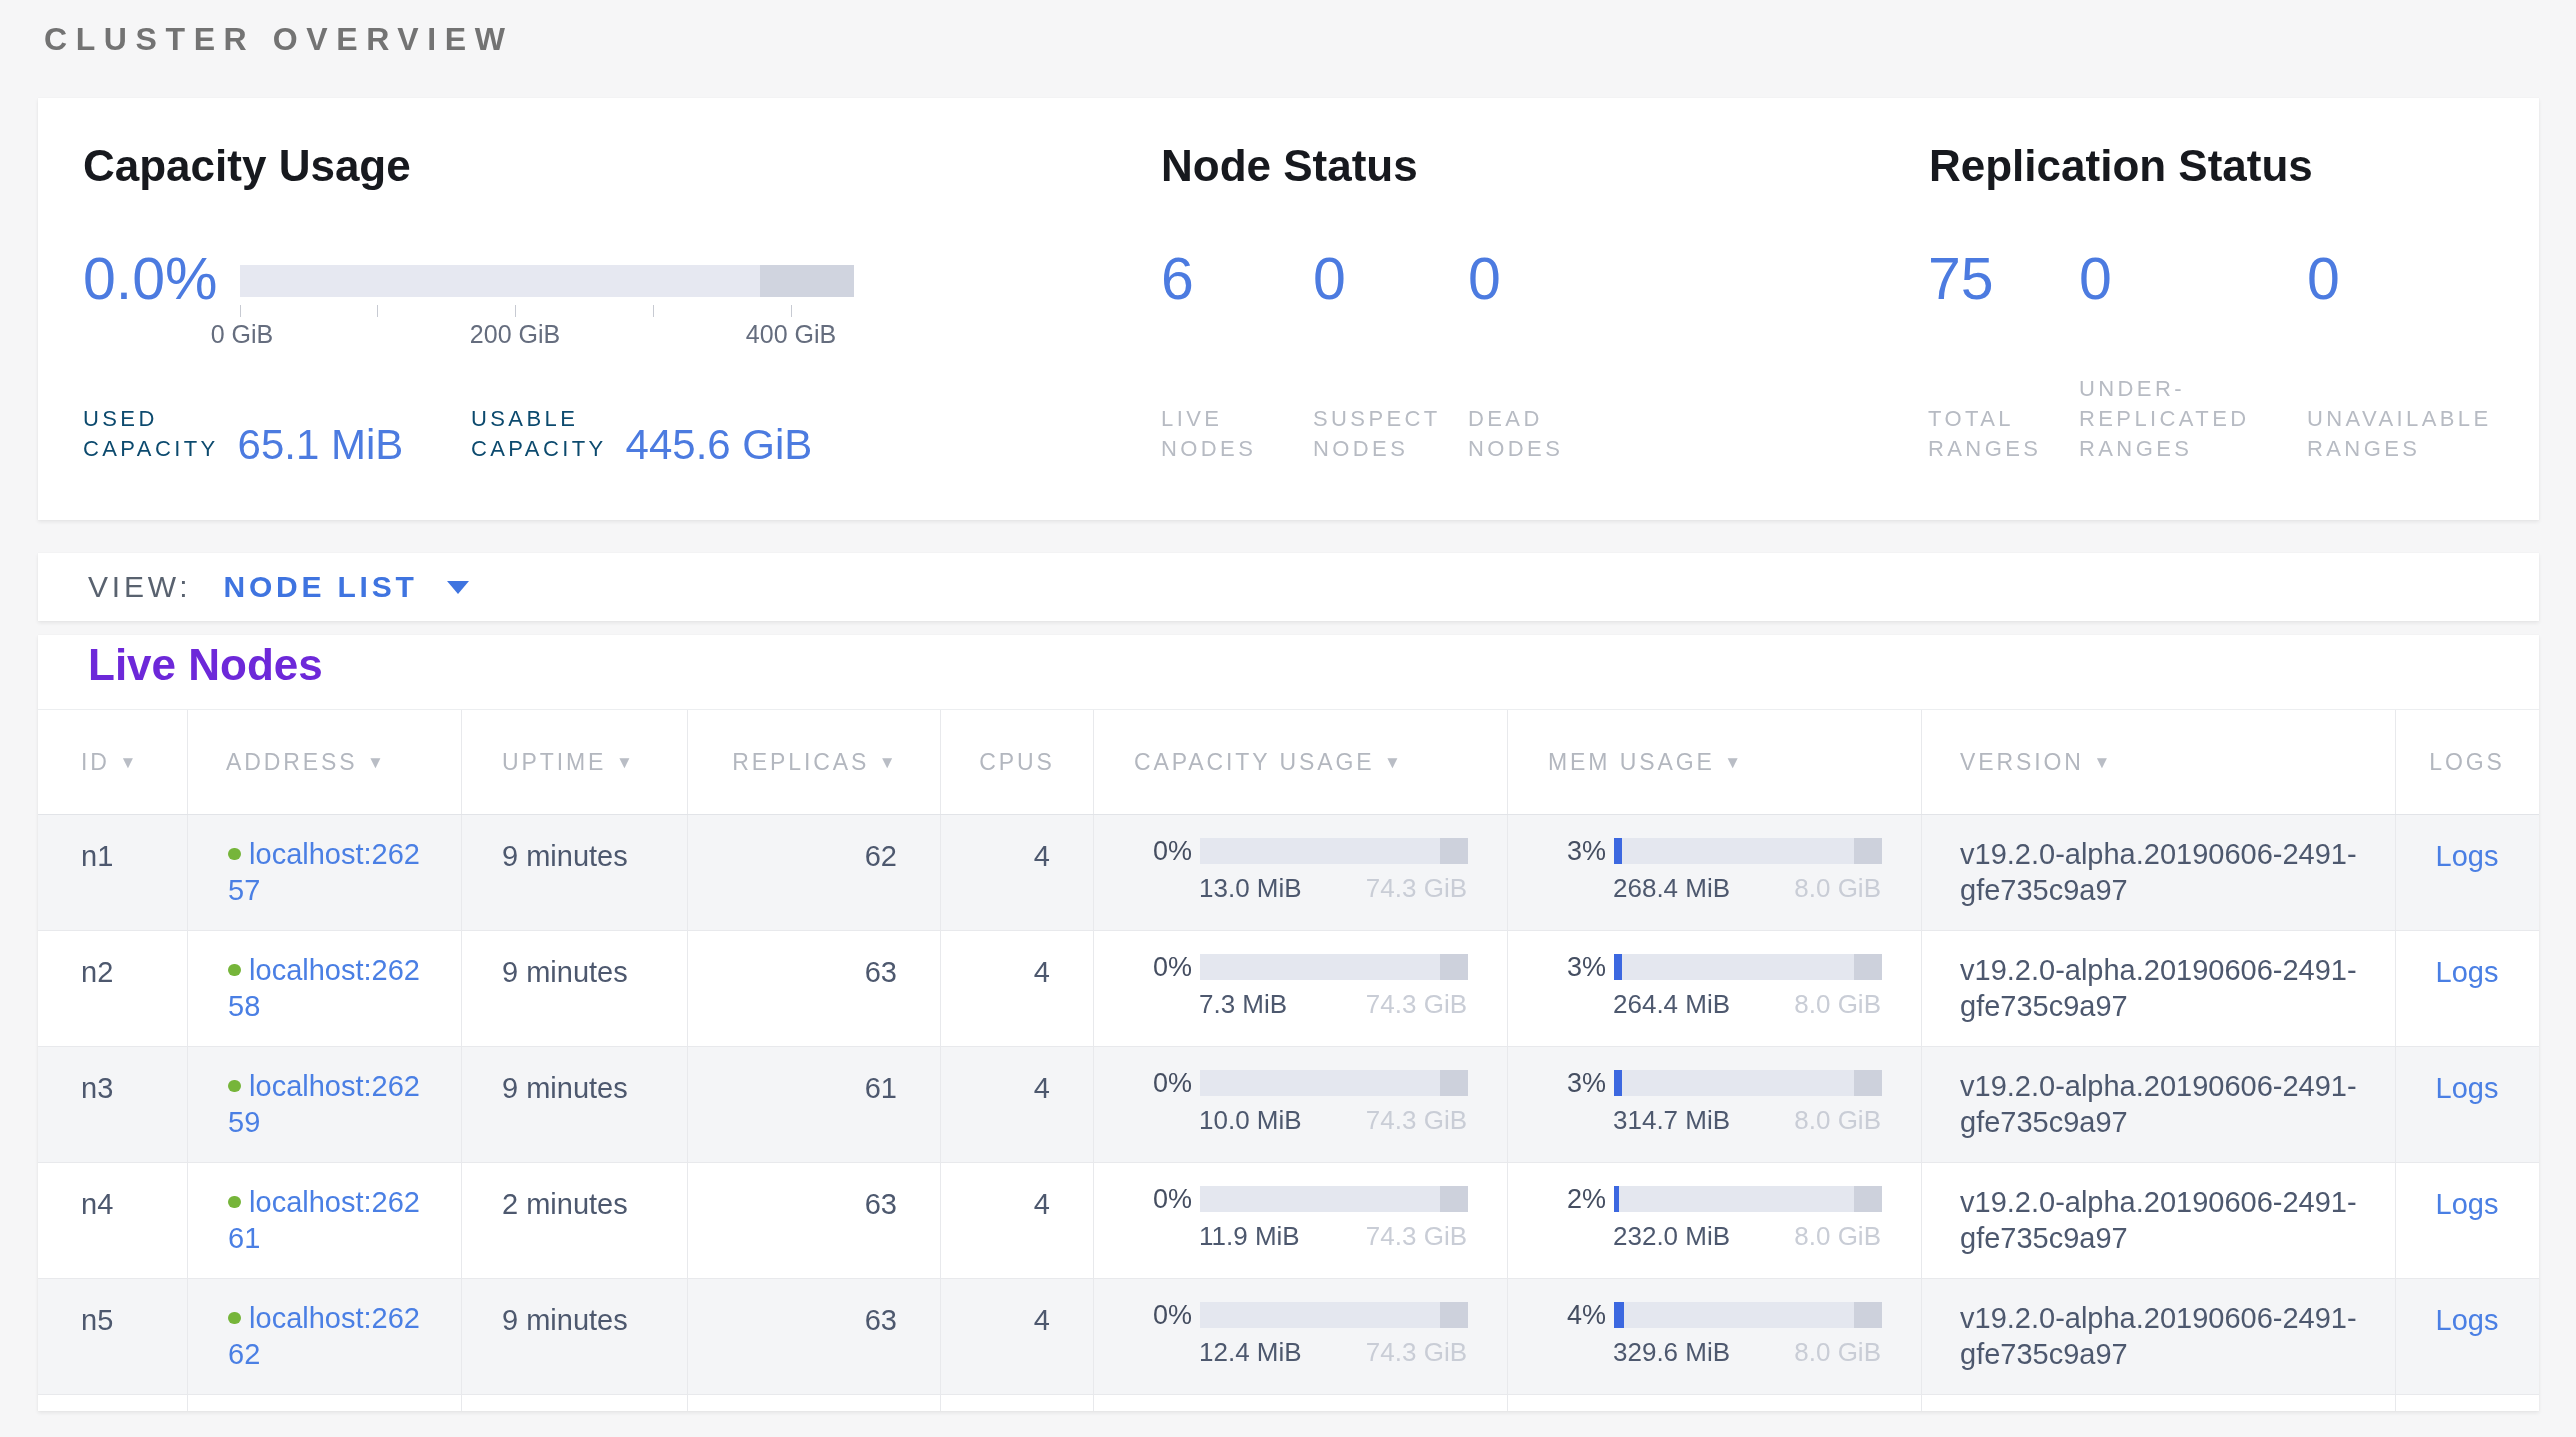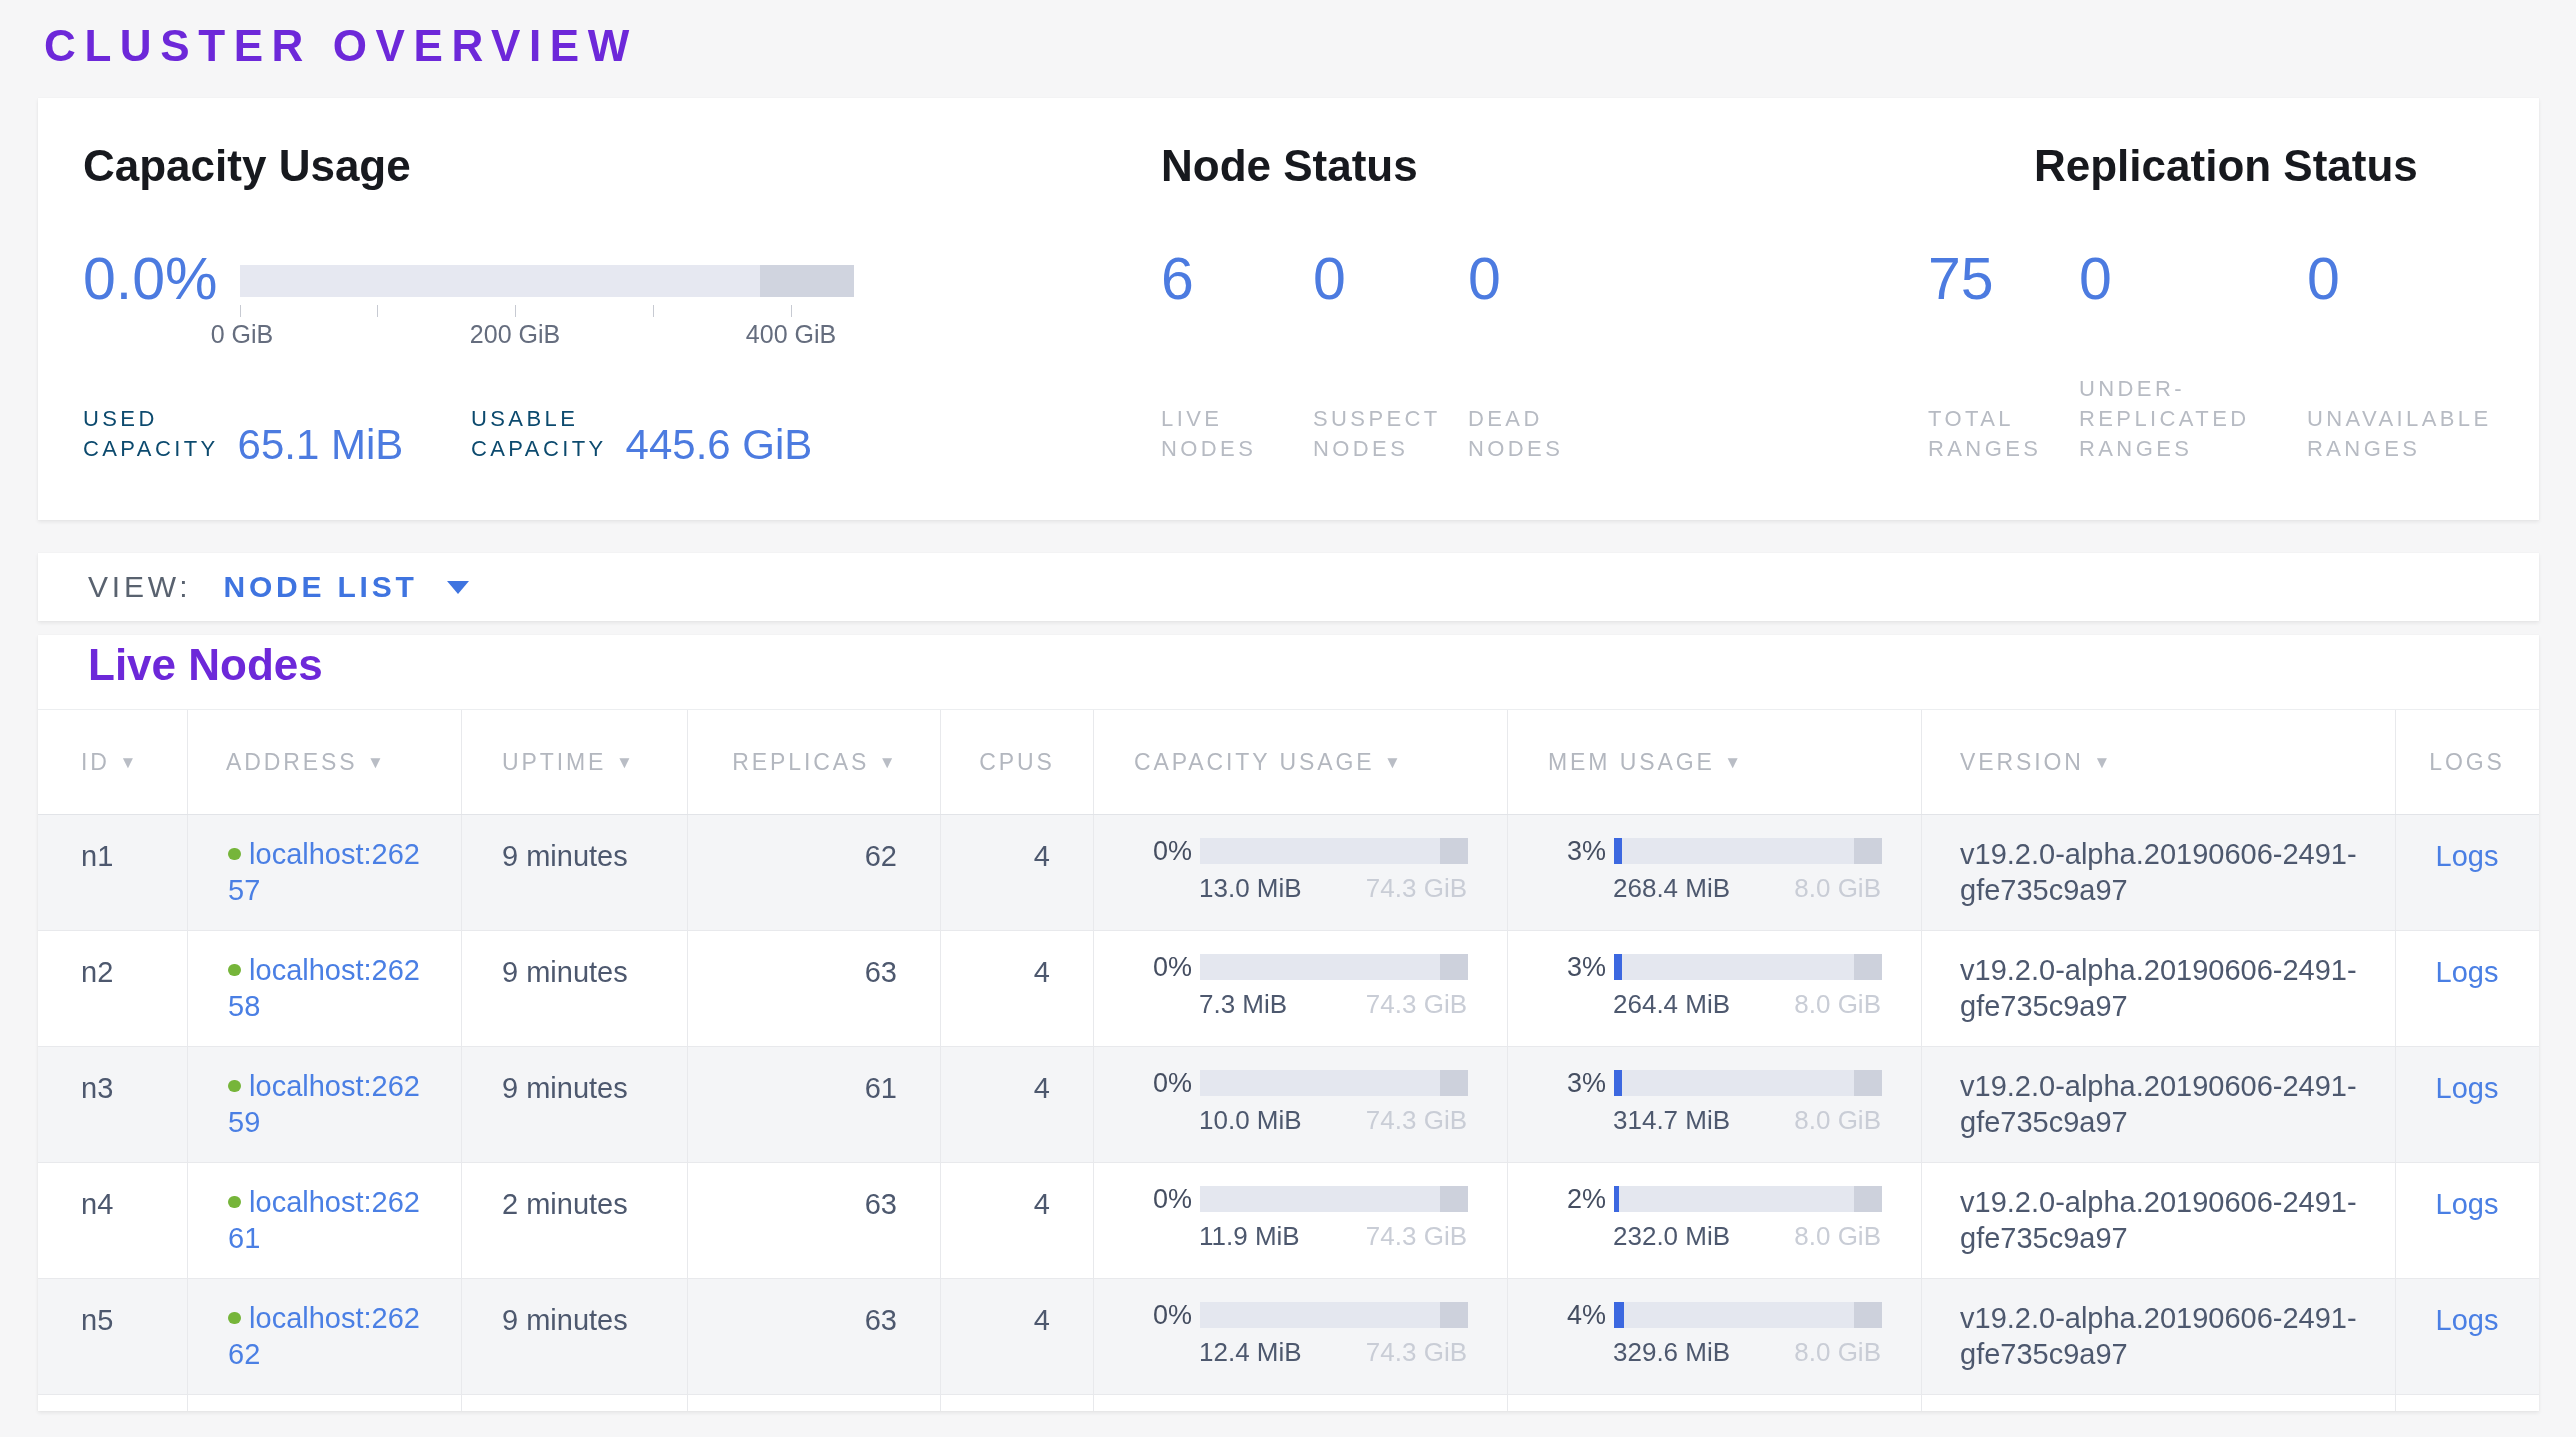--- a/index.html
+++ b/index.html
@@ -3,21 +3,21 @@
 <meta charset="utf-8">
 <style>
   * { margin:0; padding:0; box-sizing:border-box; }
   html,body { background:#f6f6f7; }
   body { font-family:"Liberation Sans","DejaVu Sans",sans-serif; }
   .page { position:relative; width:2576px; height:1438px; background:#f6f6f7; overflow:hidden; }
 
   
   .page-title {
     position:absolute; left:44px; top:21px;
-    font-size:44px; font-weight:700; letter-spacing:8.6px; color:#6d28d9;
+    font-size:32px; font-weight:700; letter-spacing:8.6px; color:#737373;
   }
 
   
   .panel {
     position:absolute; left:38px; width:2501px; background:#ffffff;
     box-shadow:0 1.9px 3.8px rgba(0,0,0,0.07), 0 0 1px rgba(0,0,0,0.05);
   }
   .panel-summary { top:98px;  height:422px; }
   .panel-viewbar { top:553px;  height:68px;  }
   .panel-table   { top:635px;  height:776px; }
@@ -150,21 +150,21 @@
         <span>SUSPECT</span>
         <span>NODES</span>
       </div>
       <div class="caps-label" style="left:1430px;">
         <span>DEAD</span>
         <span>NODES</span>
       </div>
     </div>
 
     <div>
-      <div class="sec-title" style="left:1996px;text-align:center;">Replication Status</div>
+      <div class="sec-title" style="left:1891px;text-align:center;">Replication Status</div>
       <div class="big-num" style="left:1890px;">75</div>
       <div class="big-num" style="left:2041px;">0</div>
       <div class="big-num" style="left:2269px;">0</div>
       <div class="caps-label" style="left:1890px;">
         <span>TOTAL</span>
         <span>RANGES</span>
       </div>
       <div class="caps-label" style="left:2041px;">
         <span>UNDER-</span>
         <span>REPLICATED</span>

